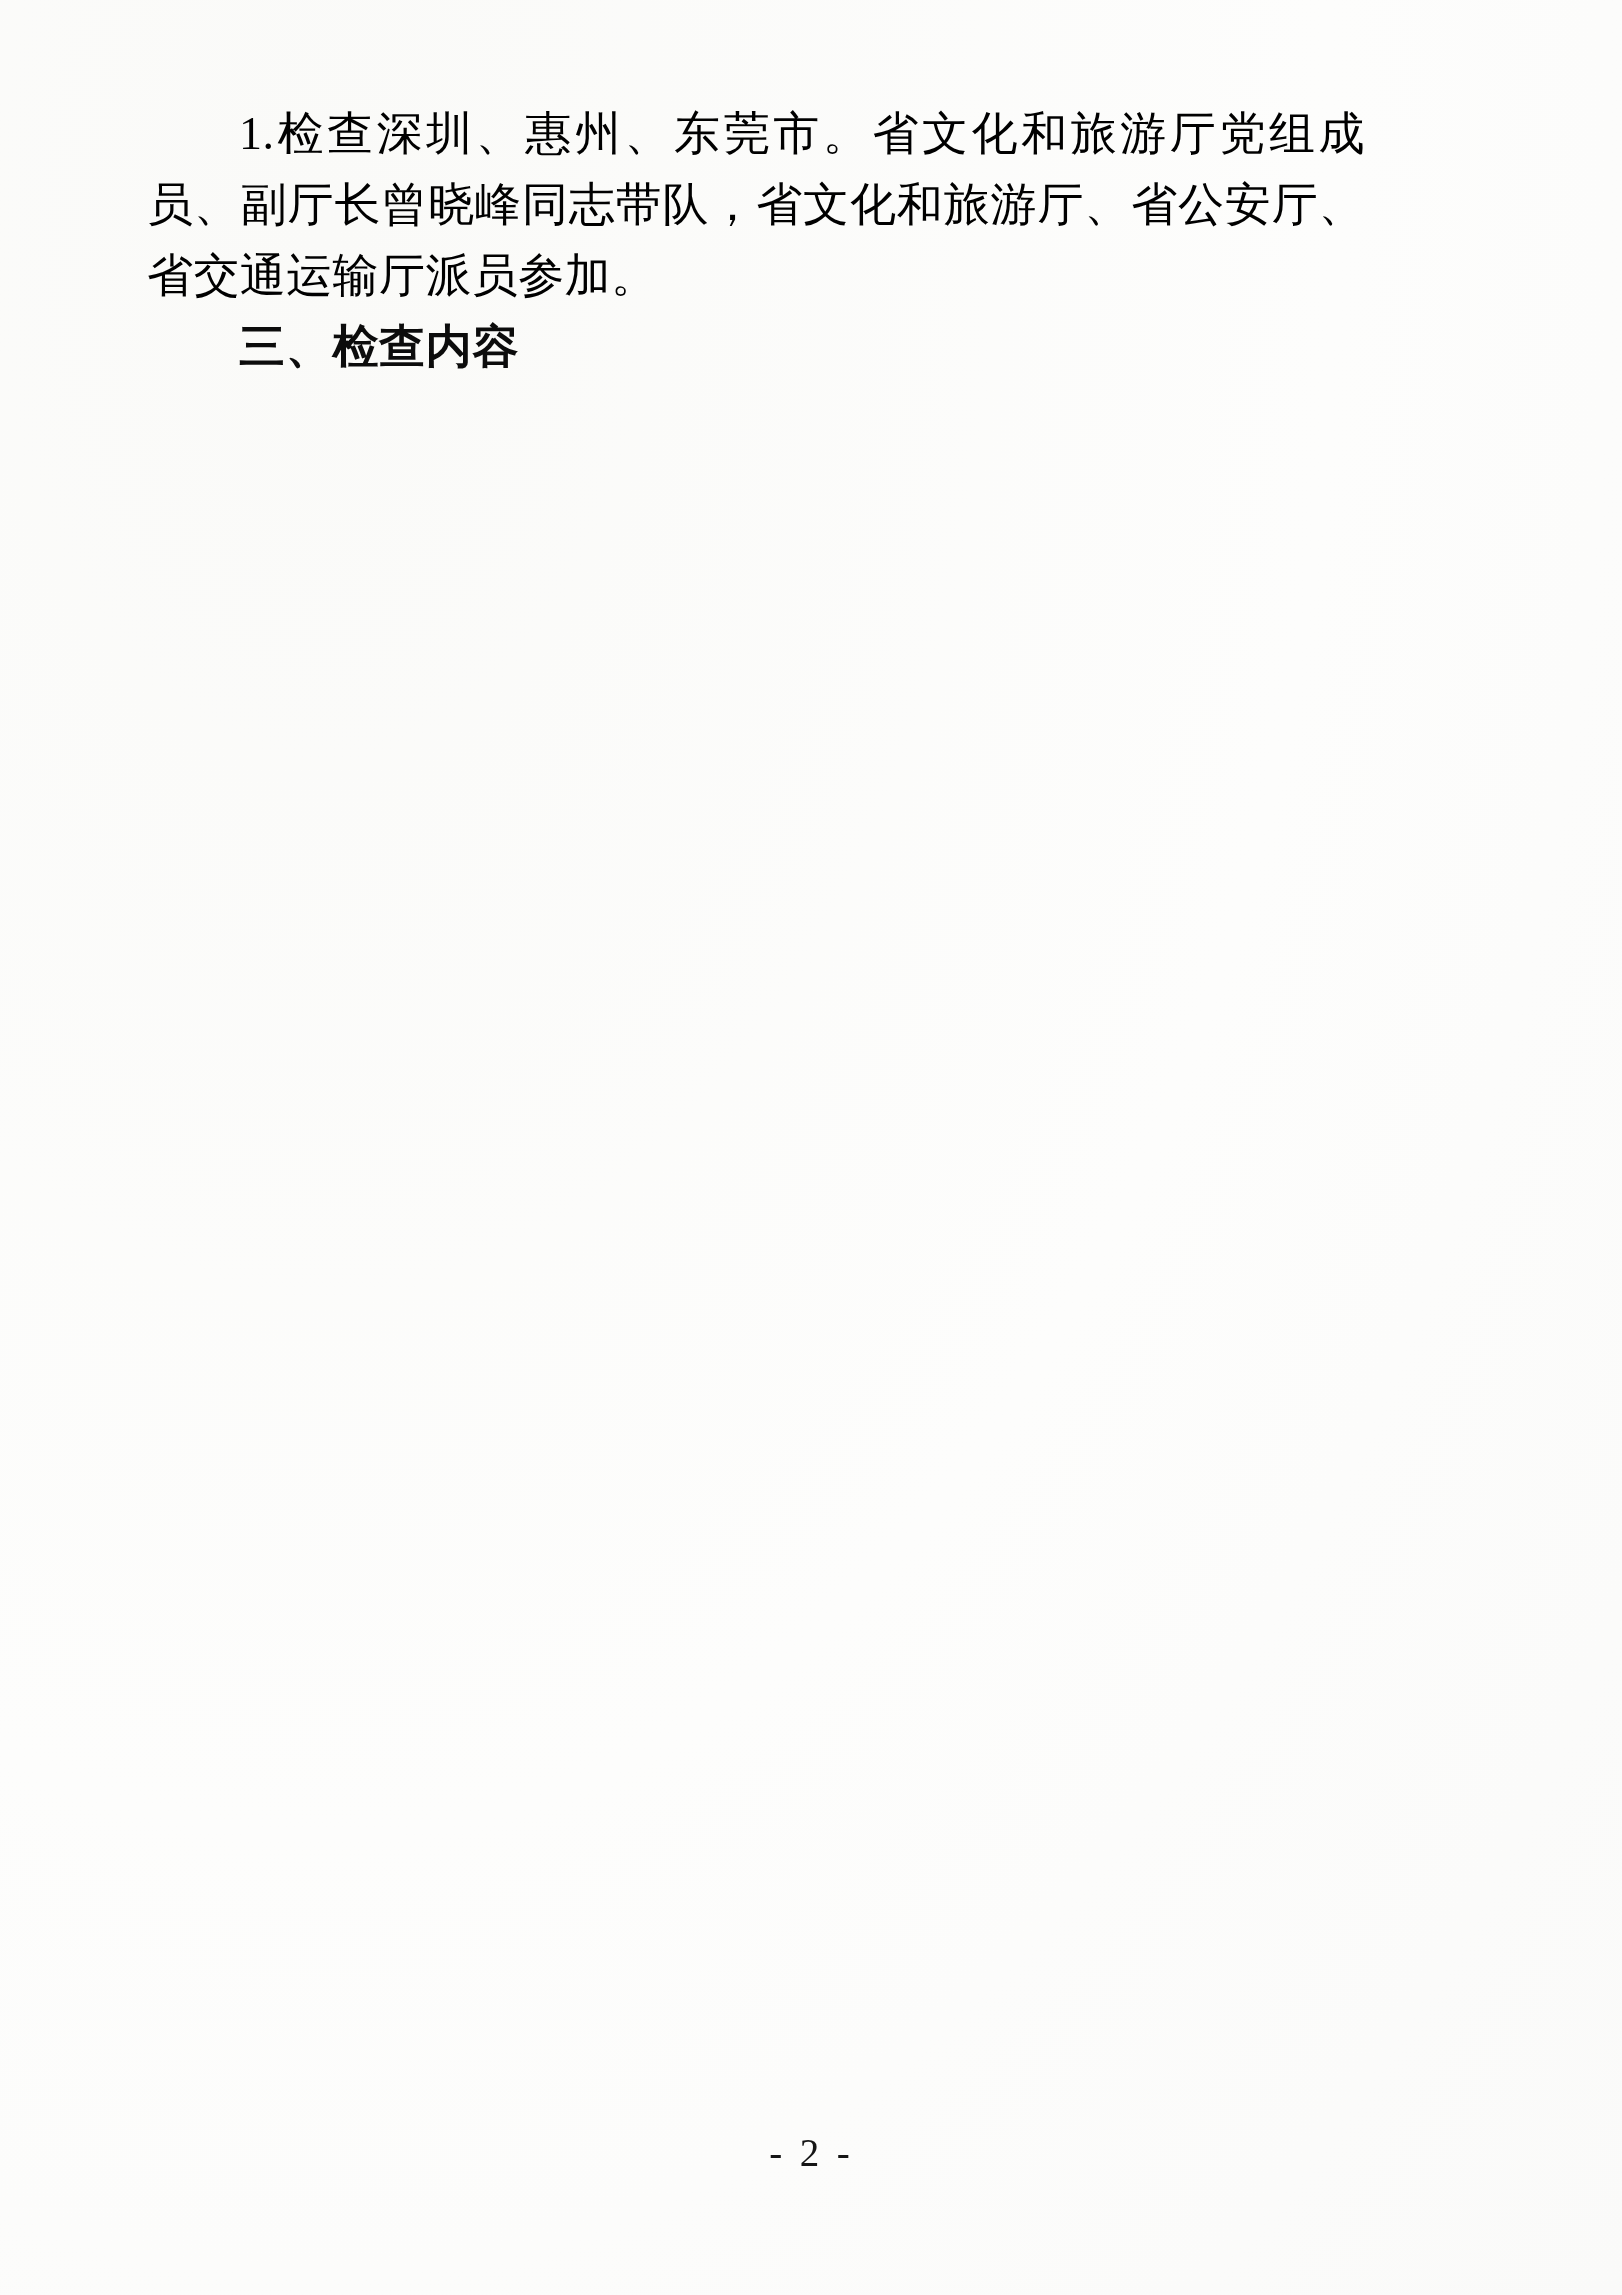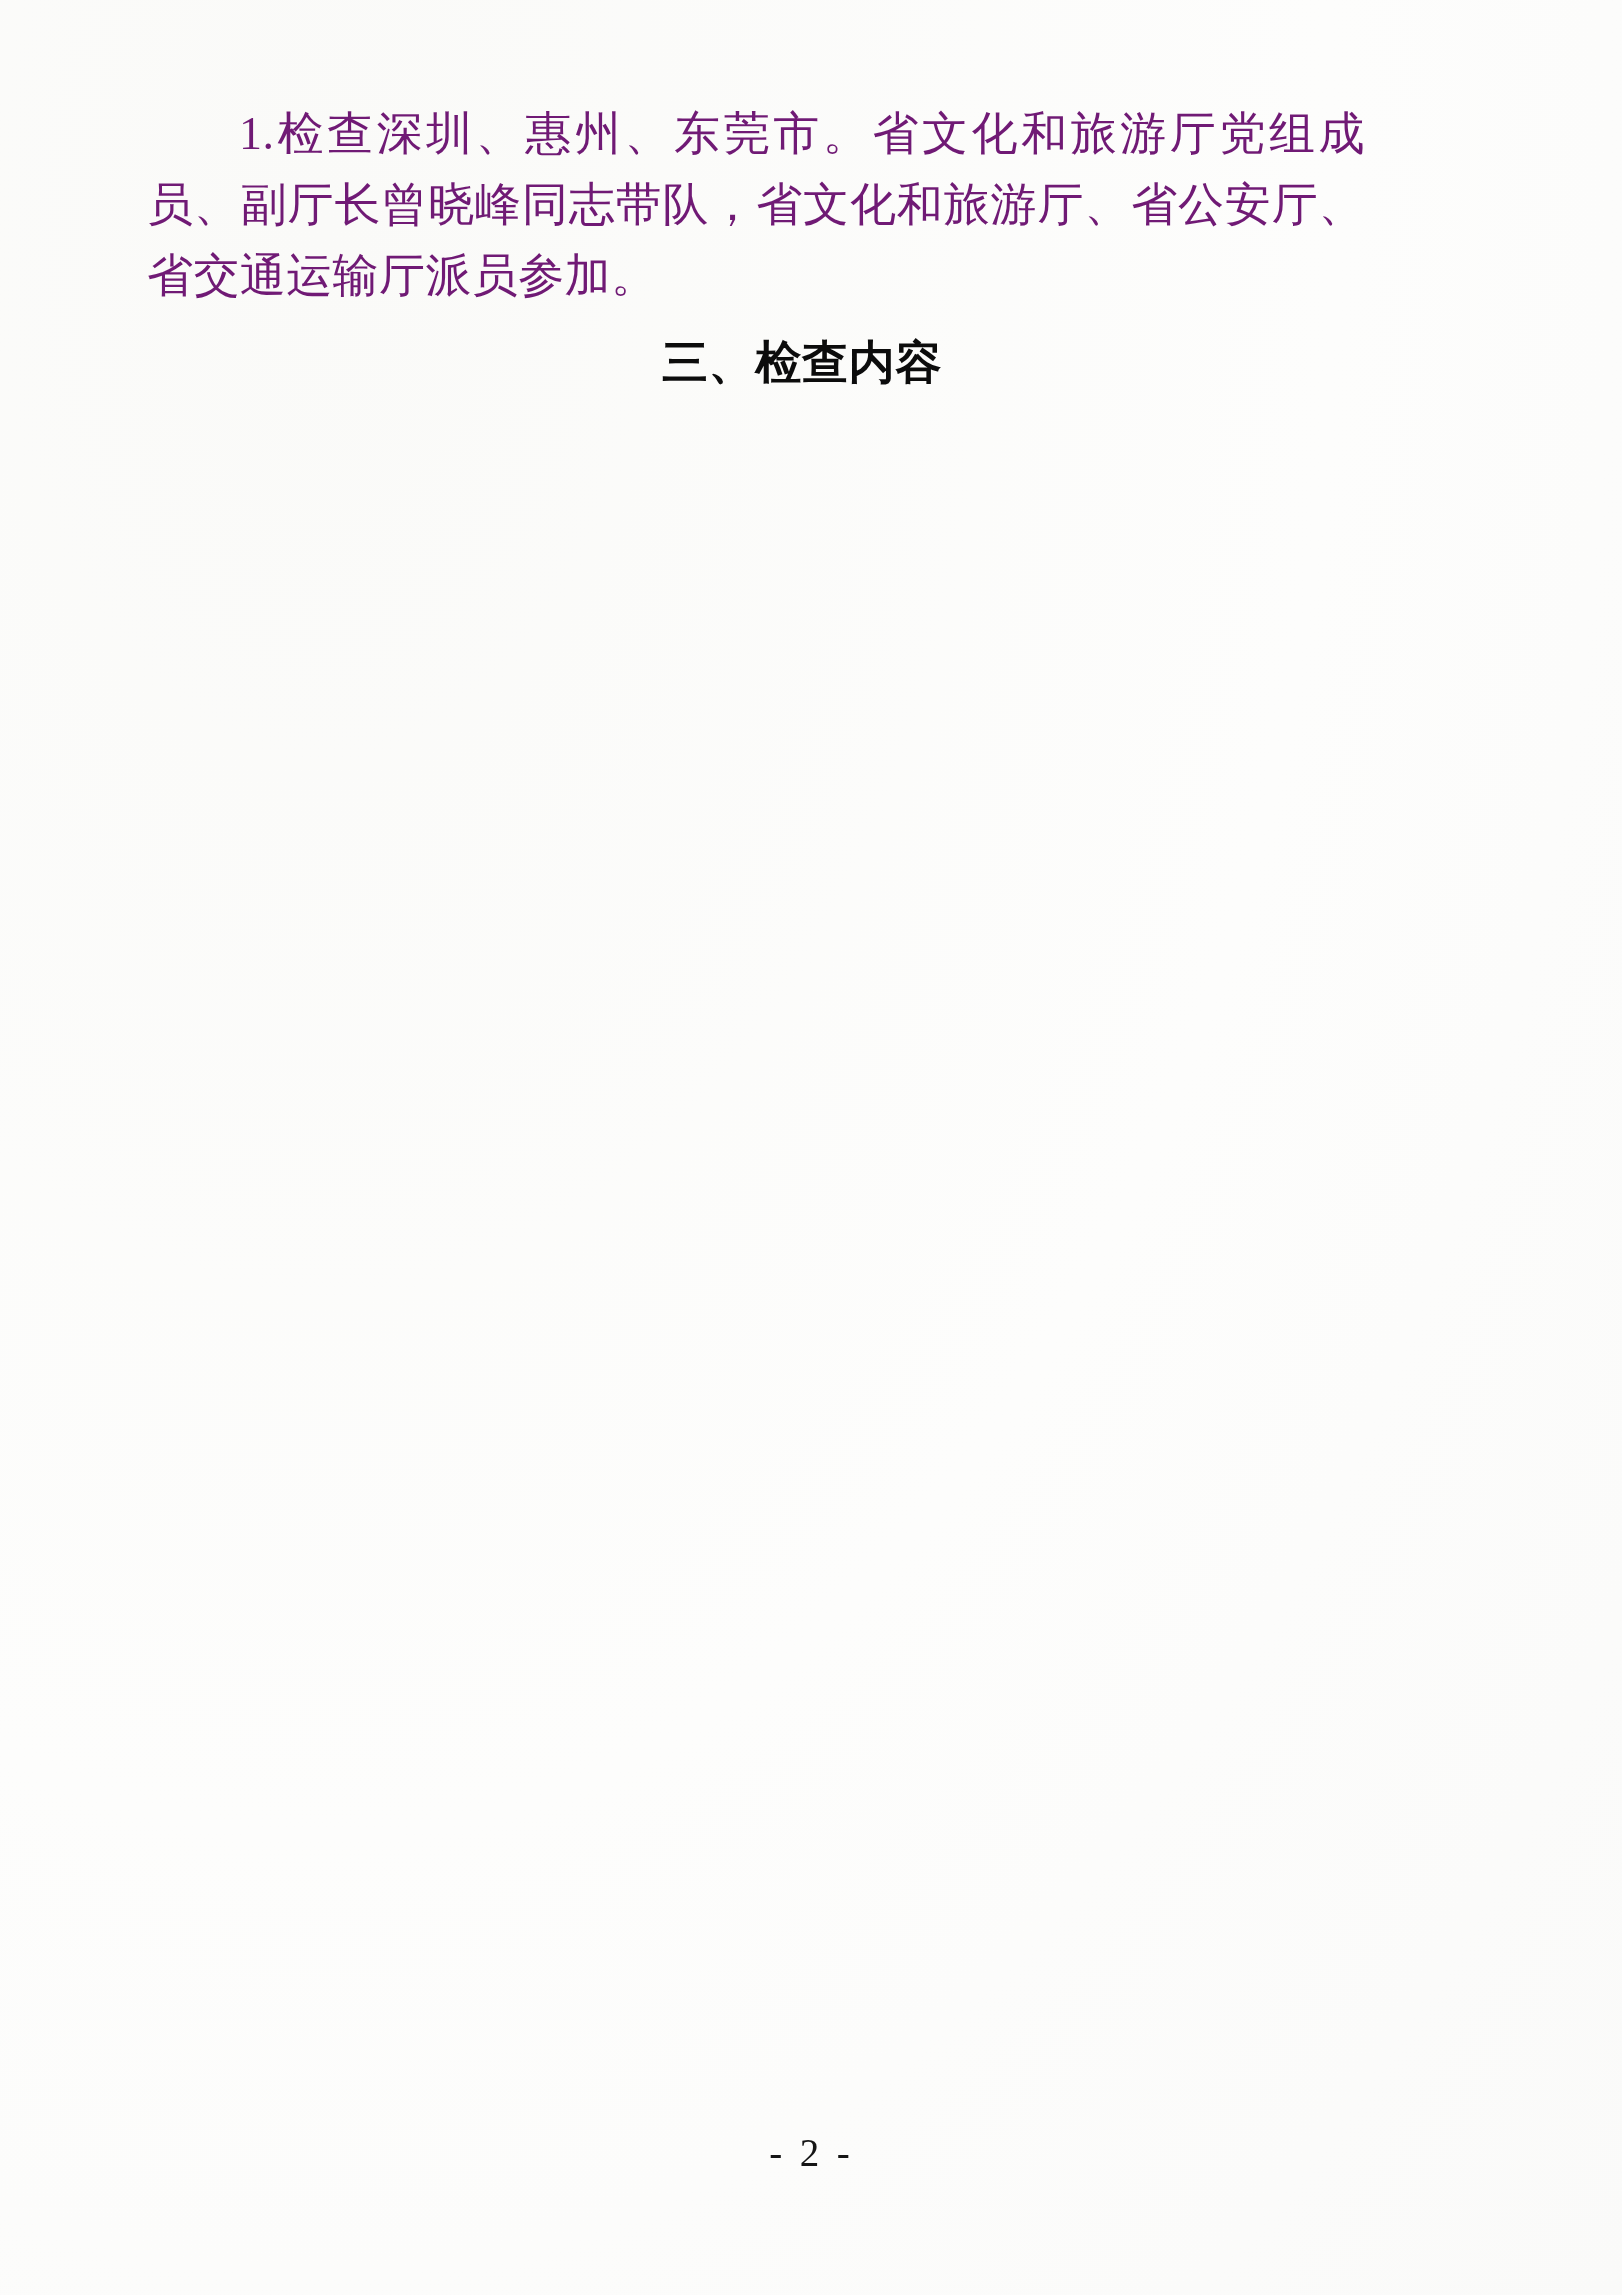--- a/index.html
+++ b/index.html
@@ -29,38 +29,37 @@
   #content {
     position: absolute;
     left: 147px;
     top: 98px;
     width: 1218px;
   }
   .para {
     margin: 0;
     font-size: 46px;
     line-height: 71px;
-    color: #701a75;
+    color: #000000;
     text-align: justify;
     text-justify: inter-character;
     text-indent: 92px;
     letter-spacing: 0.4px;
     font-weight: 400;
     -webkit-font-smoothing: antialiased;
   }
   .heading {
-    margin: 16px;
+    margin: 0;
     font-size: 46px;
     line-height: 71px;
     text-indent: 92px;
     font-family: "DejaVu Sans", "Liberation Sans", sans-serif;
     font-weight: 700;
     color: #0c0c0c;
     letter-spacing: 0.7px;
-    text-align: center;
   }
   .footer {
     position: absolute;
     left: 0;
     right: 0;
     top: 2130px;
     text-align: center;
     font-size: 39px;
     color: #151515;
     letter-spacing: 3.9px;

